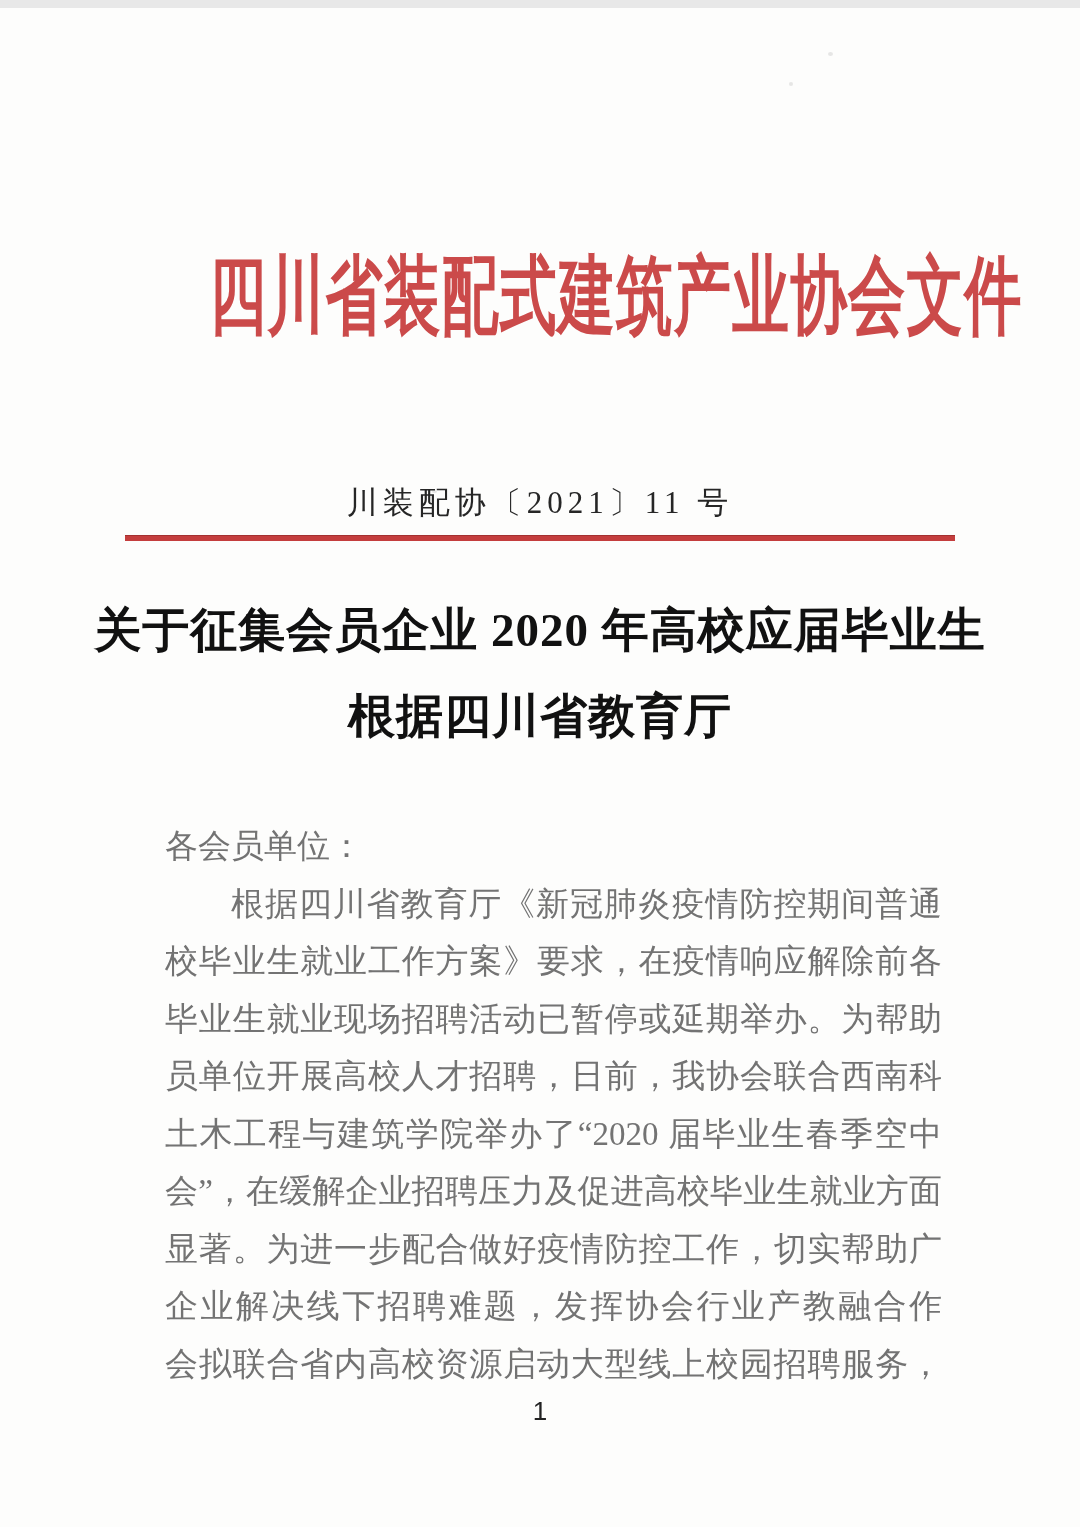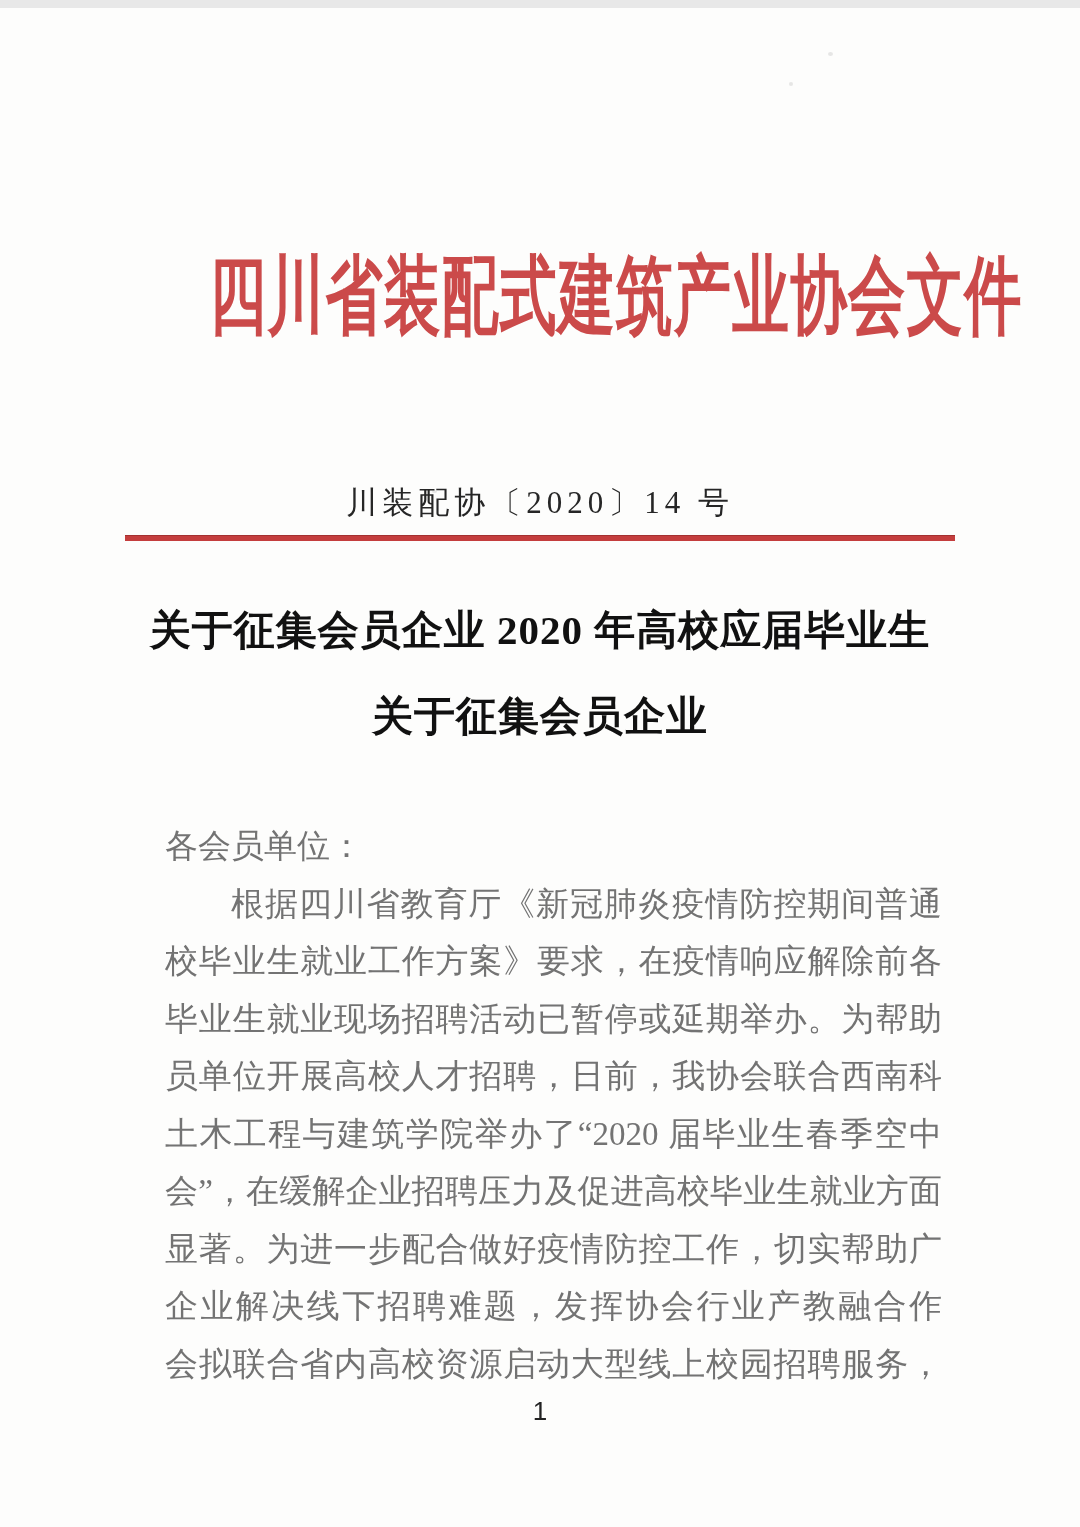--- a/index.html
+++ b/index.html
@@ -58,21 +58,21 @@
   .doc-title {
     position: absolute;
     top: 594px;
     left: 90px;
     width: 900px;
     text-align: center;
     font-weight: 700;
     color: #111;
   }
   .doc-title .t-line {
-    font-size: 41px;
+    font-size: 47px;
     line-height: 56px;
     letter-spacing: 1px;
     white-space: nowrap;
   }
   .doc-title .t-line + .t-line {
     margin-top: 30px;
   }
   
   .body-text {
     position: absolute;
@@ -120,27 +120,27 @@
 <div class="page">
 
   <span class="speck s1"></span>
   <span class="speck s2"></span>
   <span class="speck s3"></span>
 
   <div class="org-header">
     <span class="stretch">四川省装配式建筑产业协会文件</span>
   </div>
 
-  <div class="doc-number">川装配协〔2020〕14 号</div>
+  <div class="doc-number">川装配协〔2021〕11 号</div>
 
   <div class="red-rule"></div>
 
   <div class="doc-title">
     <div class="t-line">关于征集会员企业 2020 年高校应届毕业生</div>
-    <div class="t-line">关于征集会员企业</div>
+    <div class="t-line">根据四川省教育厅</div>
   </div>
 
   <div class="body-text">
       <div class="body-line">各会员单位：</div>
       <div class="body-line just ind">根据四川省教育厅《新冠肺炎疫情防控期间普通高等学</div>
       <div class="body-line just">校毕业生就业工作方案》要求，在疫情响应解除前各类高校</div>
       <div class="body-line just">毕业生就业现场招聘活动已暂停或延期举办。为帮助协会会</div>
       <div class="body-line just">员单位开展高校人才招聘，日前，我协会联合西南科技大学</div>
       <div class="body-line just">土木工程与建筑学院举办了“2020 届毕业生春季空中双选</div>
       <div class="body-line just">会”，在缓解企业招聘压力及促进高校毕业生就业方面成效</div>

